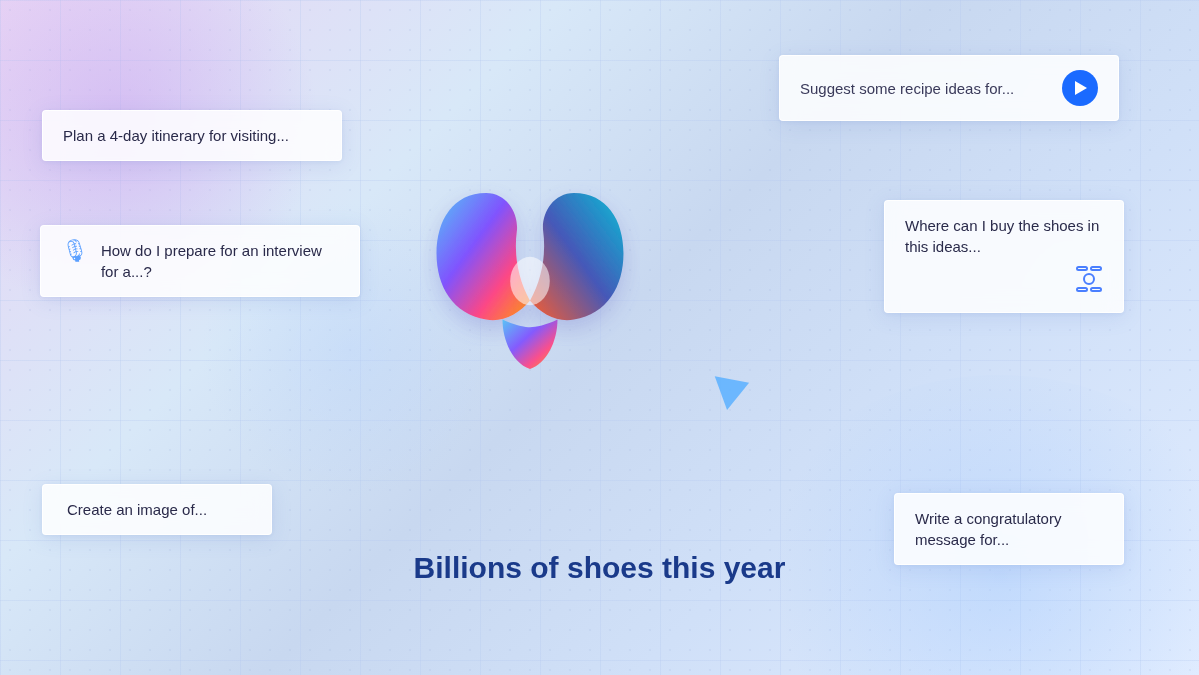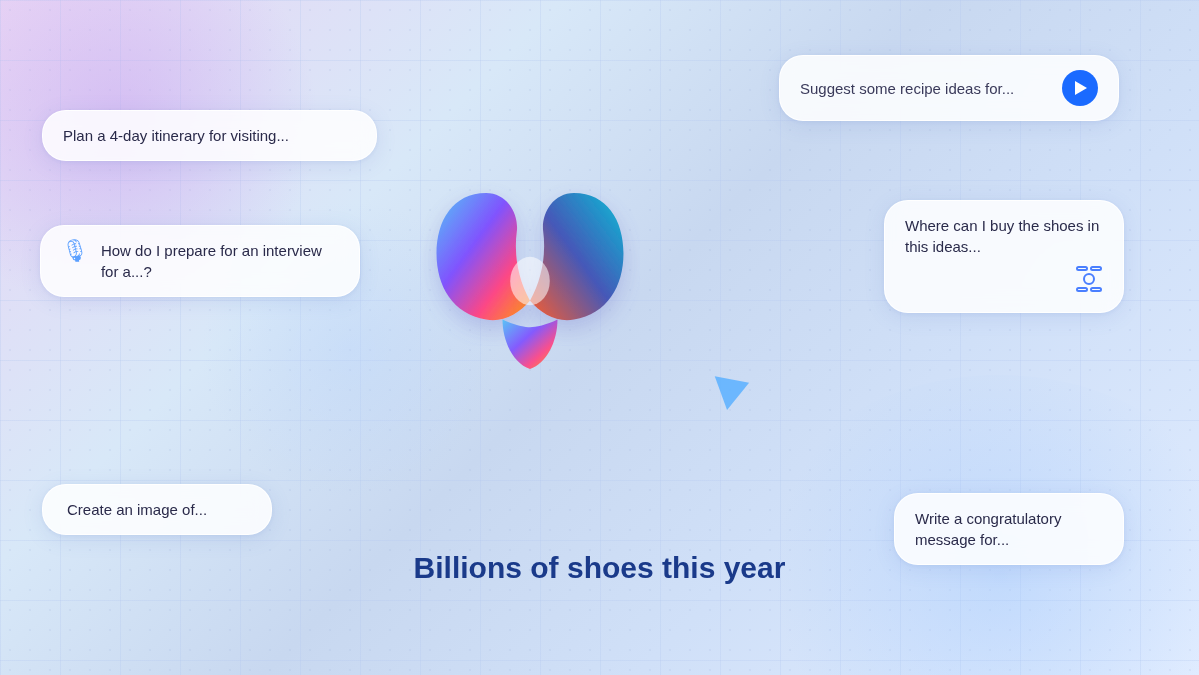--- a/index.html
+++ b/index.html
@@ -65,21 +65,21 @@
       height: 300px;
       background: radial-gradient(circle, rgba(180,210,255,0.3) 0%, transparent 70%);
       border-radius: 50%;
     }
 
     
     .card {
       position: absolute;
       background: rgba(255, 255, 255, 0.85);
       backdrop-filter: blur(10px);
-      border-radius: 24px;
+      border-radius: 4px;
       padding: 14px 20px;
       box-shadow: 0 4px 20px rgba(100, 130, 200, 0.15), 0 1px 4px rgba(100, 130, 200, 0.1);
       border: 1px solid rgba(255, 255, 255, 0.9);
     }
 
     .card-text {
       color: #2a2a4a;
       font-size: 15px;
       line-height: 1.4;
       font-weight: 400;
@@ -174,21 +174,21 @@
       font-size: 30px;
       font-weight: 700;
       color: #1a3a8a;
       text-align: center;
     }
 
     
     .card-itinerary {
       top: 110px;
       left: 42px;
-      width: 335px;
+      width: 300px;
     }
 
     .card-recipe {
       top: 55px;
       right: 80px;
       width: 340px;
     }
 
     .card-interview {
       top: 225px;

